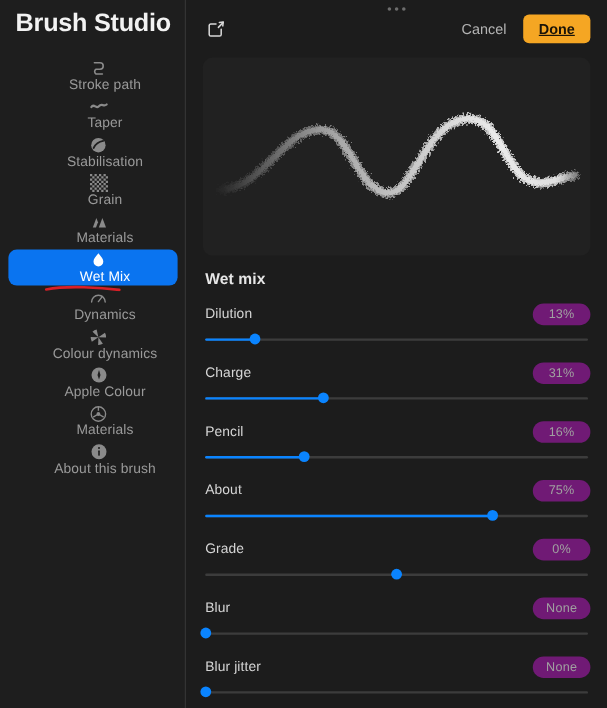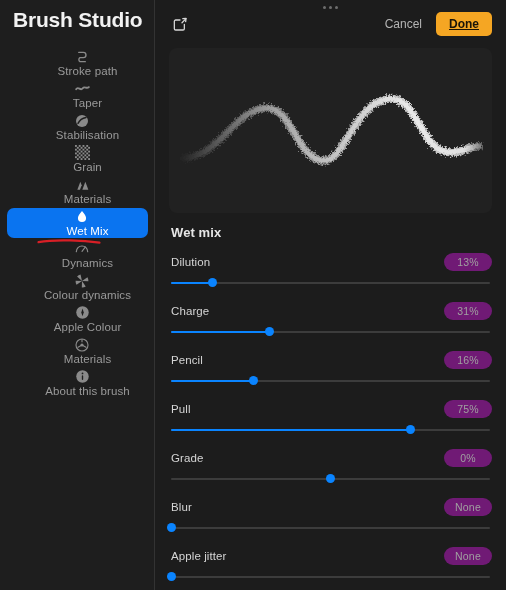--- a/index.html
+++ b/index.html
@@ -458,21 +458,21 @@
               <span class="slider-value">16%</span>
             </div>
             <div class="track-wrap">
               <div class="track-bg"></div>
               <div class="track-fill" style="width: 26%;"></div>
               <div class="thumb" style="left: 26%;"></div>
             </div>
           </div>
           <div class="slider-row">
             <div class="slider-head">
-              <span class="slider-label">Pull</span>
+              <span class="slider-label">About</span>
               <span class="slider-value">75%</span>
             </div>
             <div class="track-wrap">
               <div class="track-bg"></div>
               <div class="track-fill" style="width: 75%;"></div>
               <div class="thumb" style="left: 75%;"></div>
             </div>
           </div>
           <div class="slider-row">
             <div class="slider-head">
@@ -489,21 +489,21 @@
               <span class="slider-label">Blur</span>
               <span class="slider-value">None</span>
             </div>
             <div class="track-wrap">
               <div class="track-bg"></div>
               <div class="thumb" style="left: 0%;"></div>
             </div>
           </div>
           <div class="slider-row">
             <div class="slider-head">
-              <span class="slider-label">Apple jitter</span>
+              <span class="slider-label">Blur jitter</span>
               <span class="slider-value">None</span>
             </div>
             <div class="track-wrap">
               <div class="track-bg"></div>
               <div class="thumb" style="left: 0%;"></div>
             </div>
           </div>
         </div>
     </div>
 

